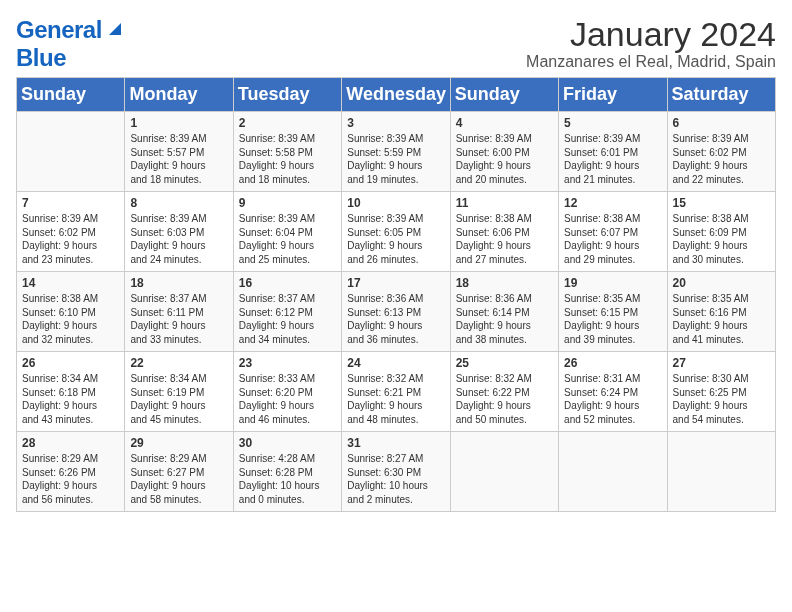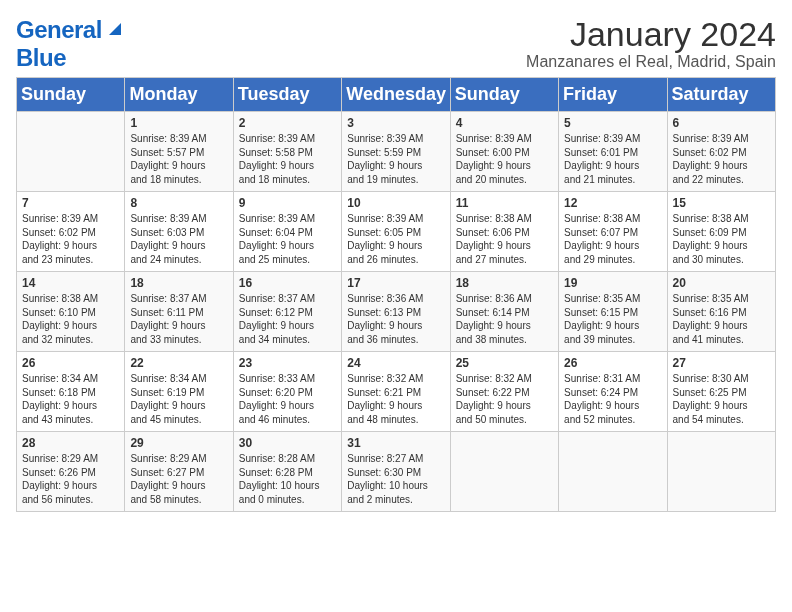--- a/index.html
+++ b/index.html
@@ -325,21 +325,21 @@
         </td>
         <td>
           <span class="day-number">29</span>
           <div class="cell-content" style="white-space: pre-line;">Sunrise: 8:29 AM
 Sunset: 6:27 PM
 Daylight: 9 hours
 and 58 minutes.</div>
         </td>
         <td>
           <span class="day-number">30</span>
-          <div class="cell-content" style="white-space: pre-line;">Sunrise: 8:28 AM
+          <div class="cell-content" style="white-space: pre-line;">Sunrise: 4:28 AM
 Sunset: 6:28 PM
 Daylight: 10 hours
 and 0 minutes.</div>
         </td>
         <td>
           <span class="day-number">31</span>
           <div class="cell-content" style="white-space: pre-line;">Sunrise: 8:27 AM
 Sunset: 6:30 PM
 Daylight: 10 hours
 and 2 minutes.</div>

